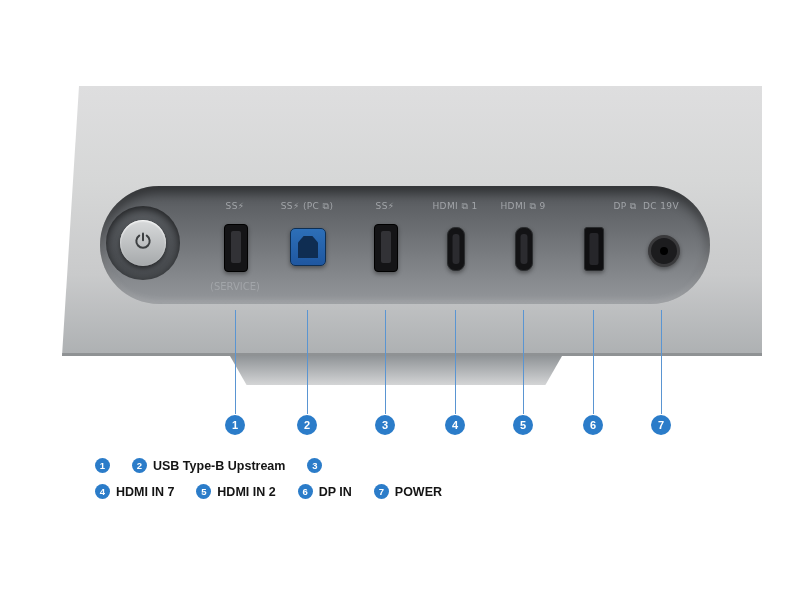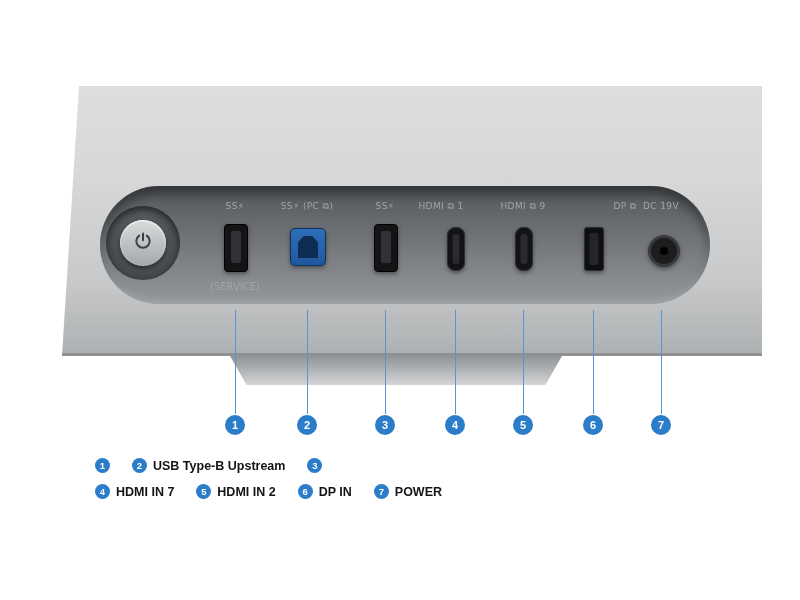--- a/index.html
+++ b/index.html
@@ -89,21 +89,21 @@
       <svg width="20" height="20" viewBox="0 0 24 24" fill="none" stroke="#3c3f41" stroke-width="2.4" stroke-linecap="round">
         <path d="M12 3v8"></path>
         <path d="M7.5 5.5a8 8 0 1 0 9 0"></path>
       </svg>
     </span>
   </div>
 
   <div class="port-label" style="left:235px">SS⚡</div>
   <div class="port-label" style="left:307px">SS⚡ (PC ⧉)</div>
   <div class="port-label" style="left:385px">SS⚡</div>
-  <div class="port-label" style="left:441px">HDMI ⧉ 1</div>
+  <div class="port-label" style="left:455px">HDMI ⧉ 1</div>
   <div class="port-label" style="left:523px">HDMI ⧉ 9</div>
   <div class="port-label" style="left:625px">DP ⧉</div>
   <div class="port-label" style="left:661px">DC 19V</div>
   <div class="port-sublabel" style="left:235px">(SERVICE)</div>
 
   <div class="port usb-a" style="left:224px;top:224px">
       <i></i>
     </div>
   <div class="port usb-b" style="left:290px;top:228px">
       <i></i>

